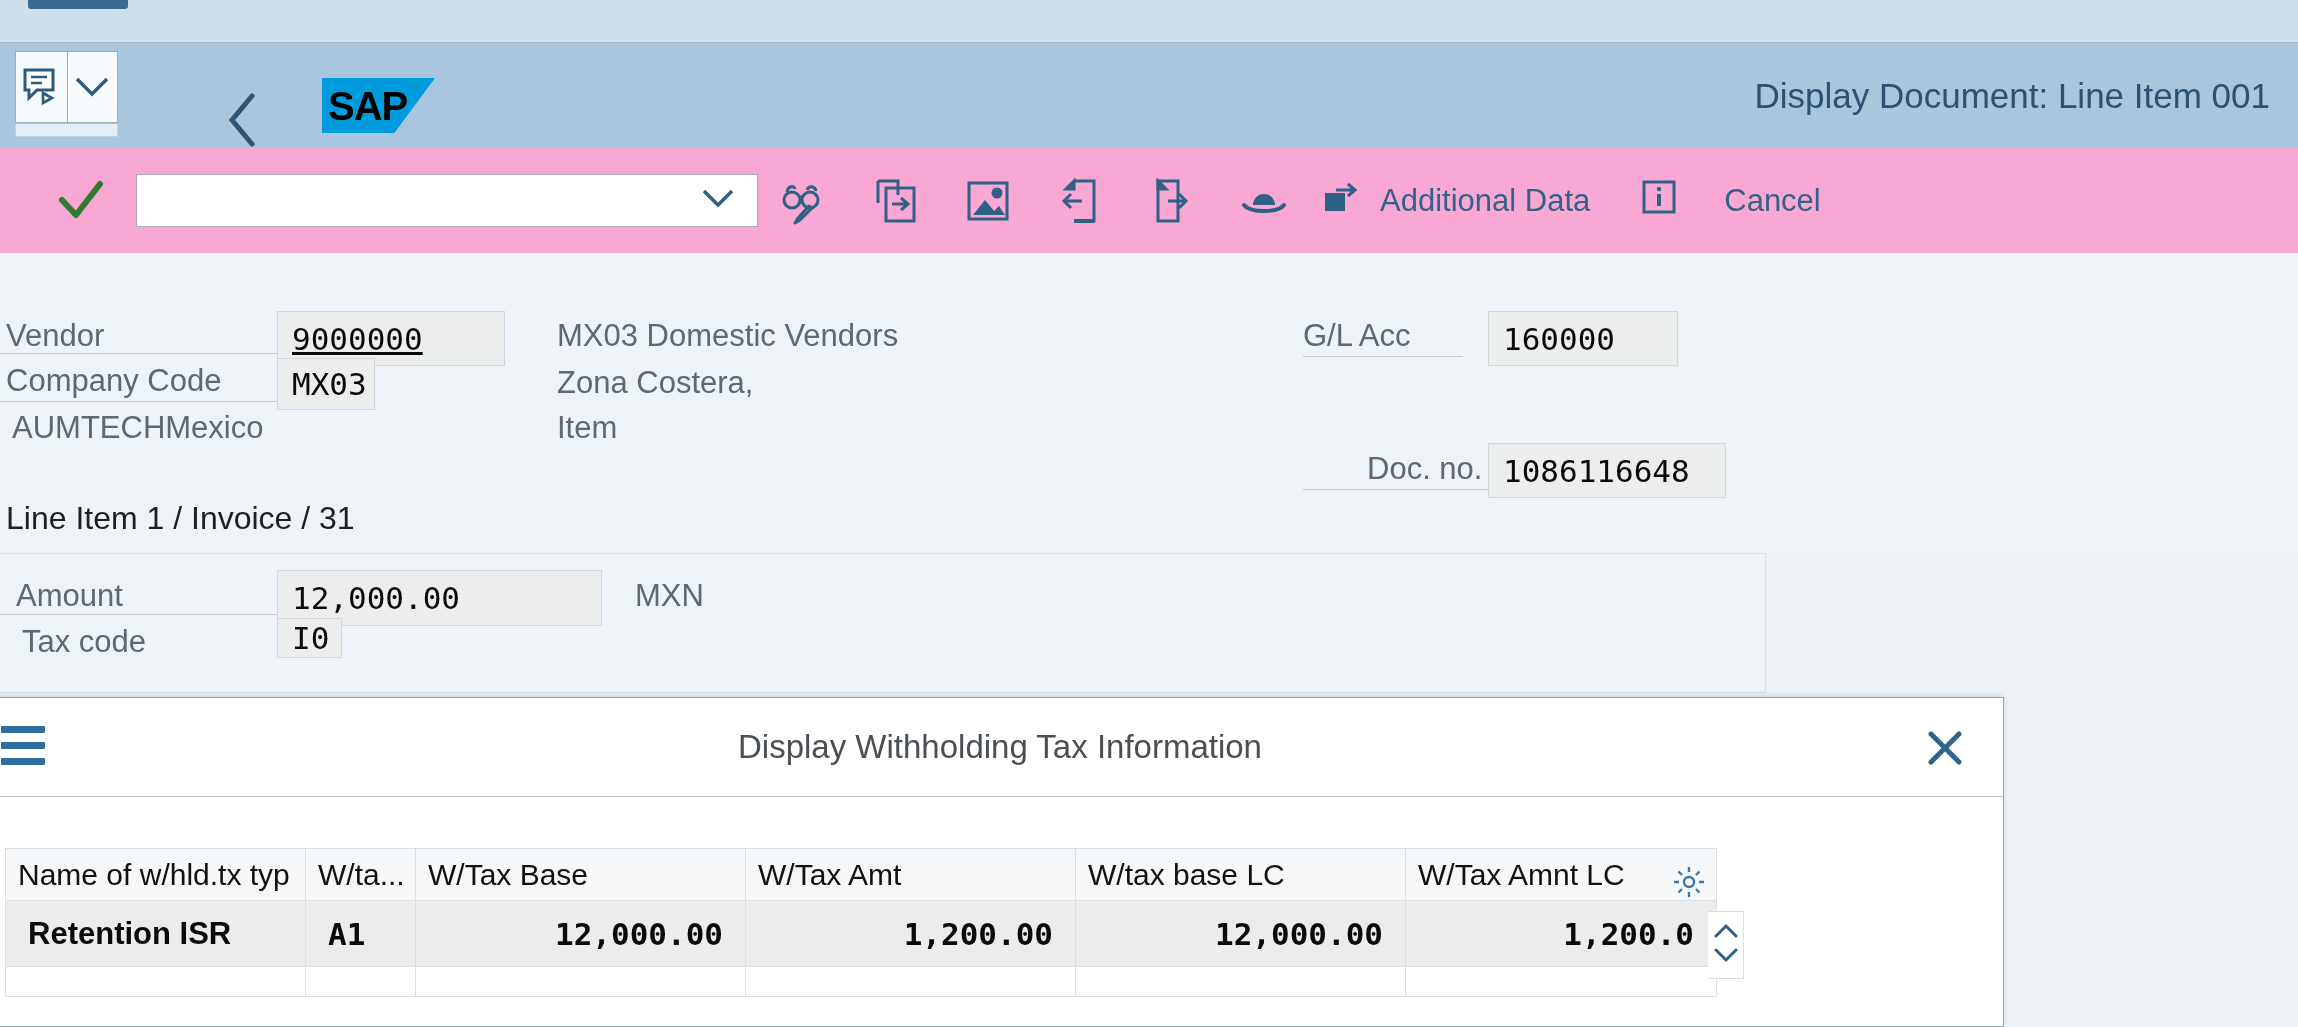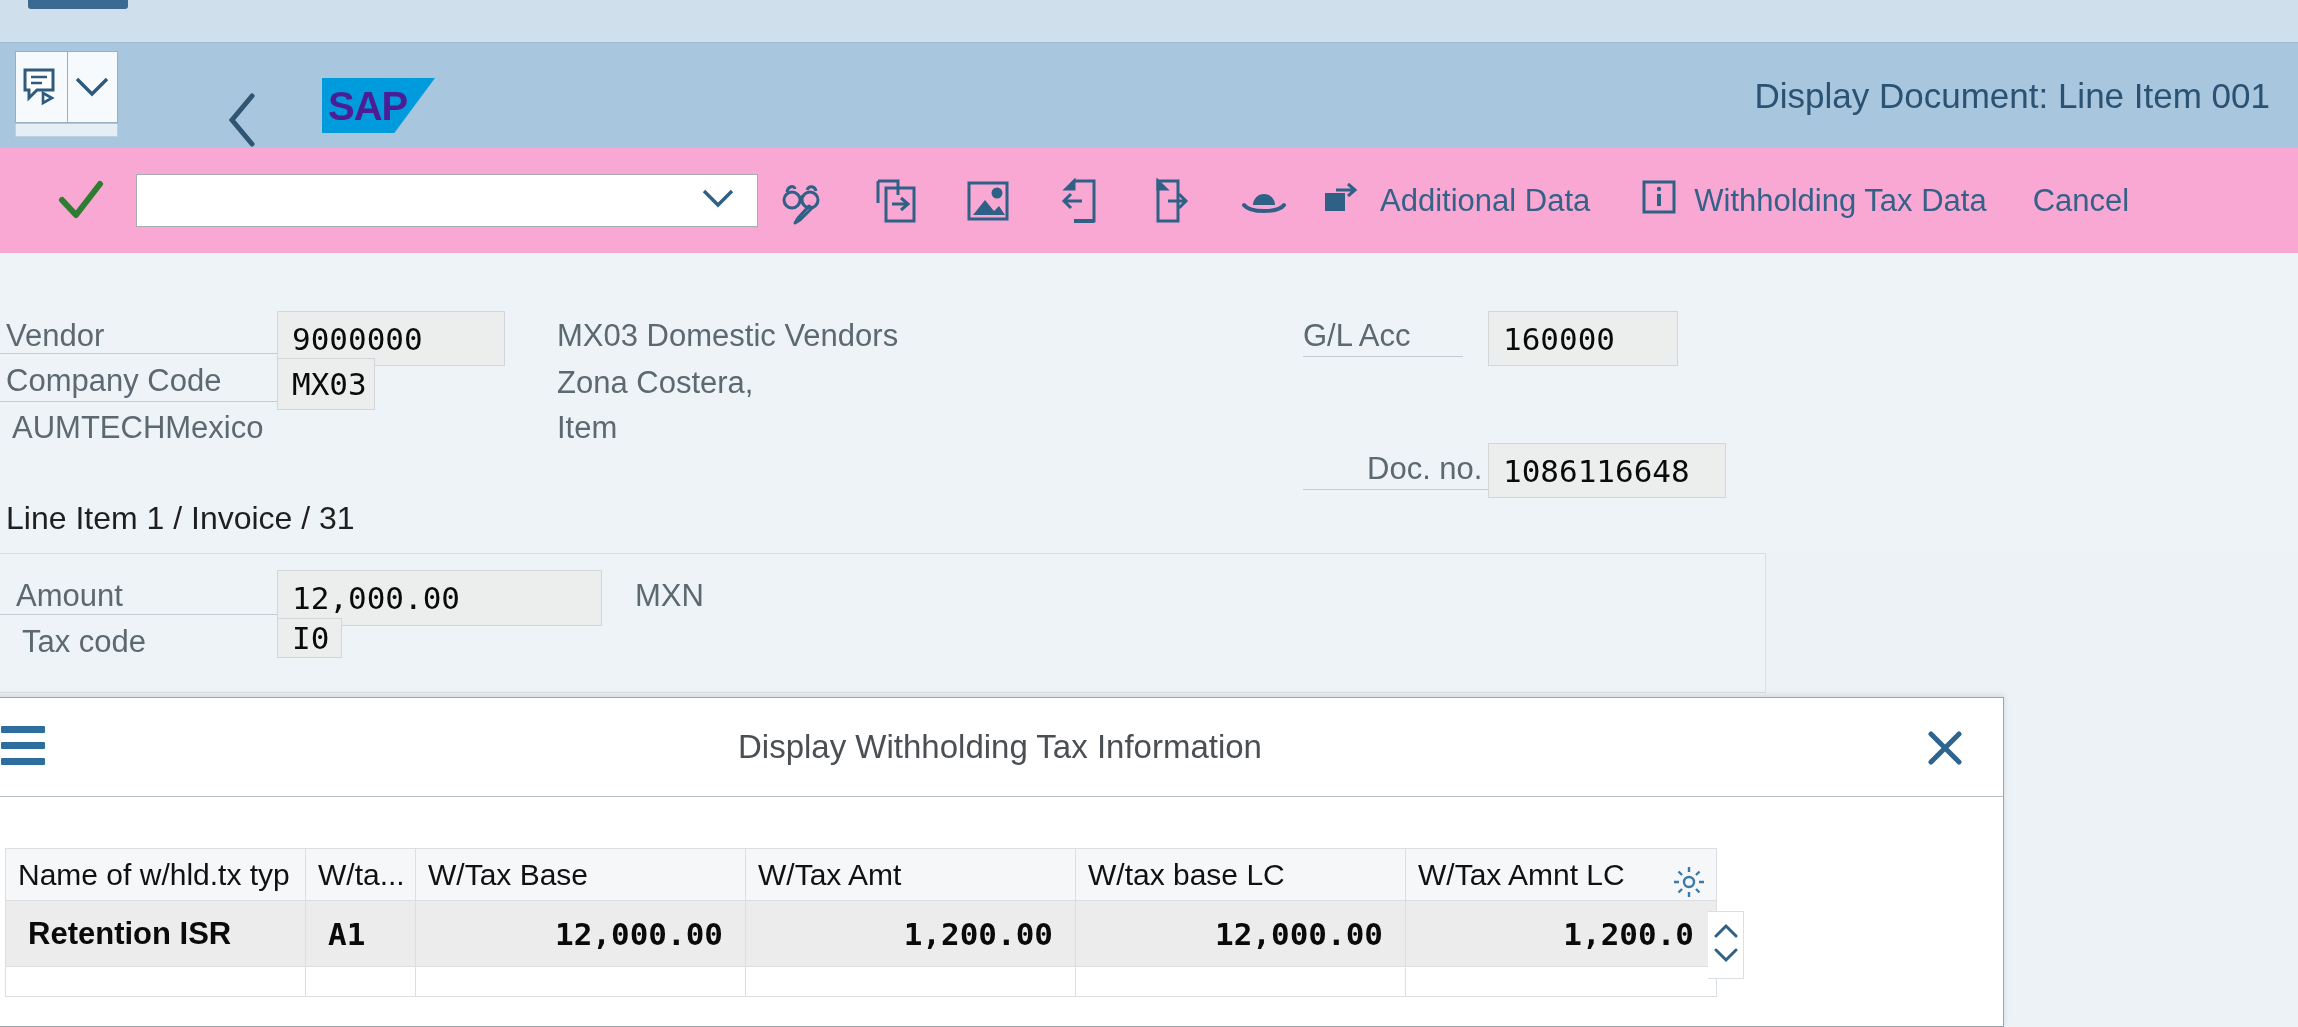--- a/index.html
+++ b/index.html
@@ -31,21 +31,21 @@
 
   .back-chevron { position:absolute; left:225px; top:50px; }
   .sap-logo {
     position:absolute; left:322px; top:35px; width:113px; height:55px;
     background:#009bdc;
     -webkit-clip-path: polygon(0 0, 100% 0, 64% 100%, 0 100%);
     clip-path: polygon(0 0, 100% 0, 64% 100%, 0 100%);
     display:flex; align-items:center; justify-content:flex-start;
   }
   .sap-logo span {
-    color:#4c1d95; font-weight:bold; font-size:40px; letter-spacing:-1px;
+    color:#000000; font-weight:bold; font-size:40px; letter-spacing:-1px;
     font-family:"Liberation Sans", sans-serif; padding-left:6px; line-height:1;
   }
   .page-title {
     position:absolute; right:28px; top:0; height:106px;
     display:flex; align-items:center;
     font-size:35px; color:#2b5272; font-weight:400; white-space:nowrap;
   }
 
   
   .toolbar {
@@ -246,31 +246,30 @@
     </div>
 
     <div class="tb-textbtn" style="margin-left:26px">
       <span>
         <svg width="38" height="38" viewBox="0 0 38 38" fill="none" stroke="#2f6187" stroke-width="3">
           <rect x="4" y="4" width="30" height="30"></rect>
           <path d="M19 16v12" stroke-width="4"></path>
             <circle cx="19" cy="11" r="2.2" fill="#2f6187" stroke="none"></circle>
         </svg>
       </span>
-      <span>Withholding Tax Data</span>
     </div>
 
     <div class="tb-cancel">Cancel</div>
   </div>
 
   <div class="form-area">
 
     <div class="fld-label" style="left:6px; top:65px;">Vendor</div>
     <div class="fld-underline" style="left:0px; top:100px; width:278px;"></div>
-    <div class="fld-box" style="left:277px; top:58px; width:228px; height:55px;">9000000</div>
+    <div class="fld-box" style="left:277px; top:58px; width:228px; height:55px;text-decoration:underline;">9000000</div>
     <div class="fld-text" style="left:557px; top:65px;">MX03 Domestic Vendors</div>
 
     <div class="fld-label" style="left:6px; top:110px;">Company Code</div>
     <div class="fld-underline" style="left:0px; top:148px; width:278px;"></div>
     <div class="fld-box" style="left:277px; top:105px; width:98px; height:52px;">MX03</div>
     <div class="fld-text" style="left:557px; top:112px;">Zona Costera,</div>
 
     <div class="fld-text" style="left:12px; top:157px;">AUMTECHMexico</div>
     <div class="fld-text" style="left:557px; top:157px;">Item</div>
 

